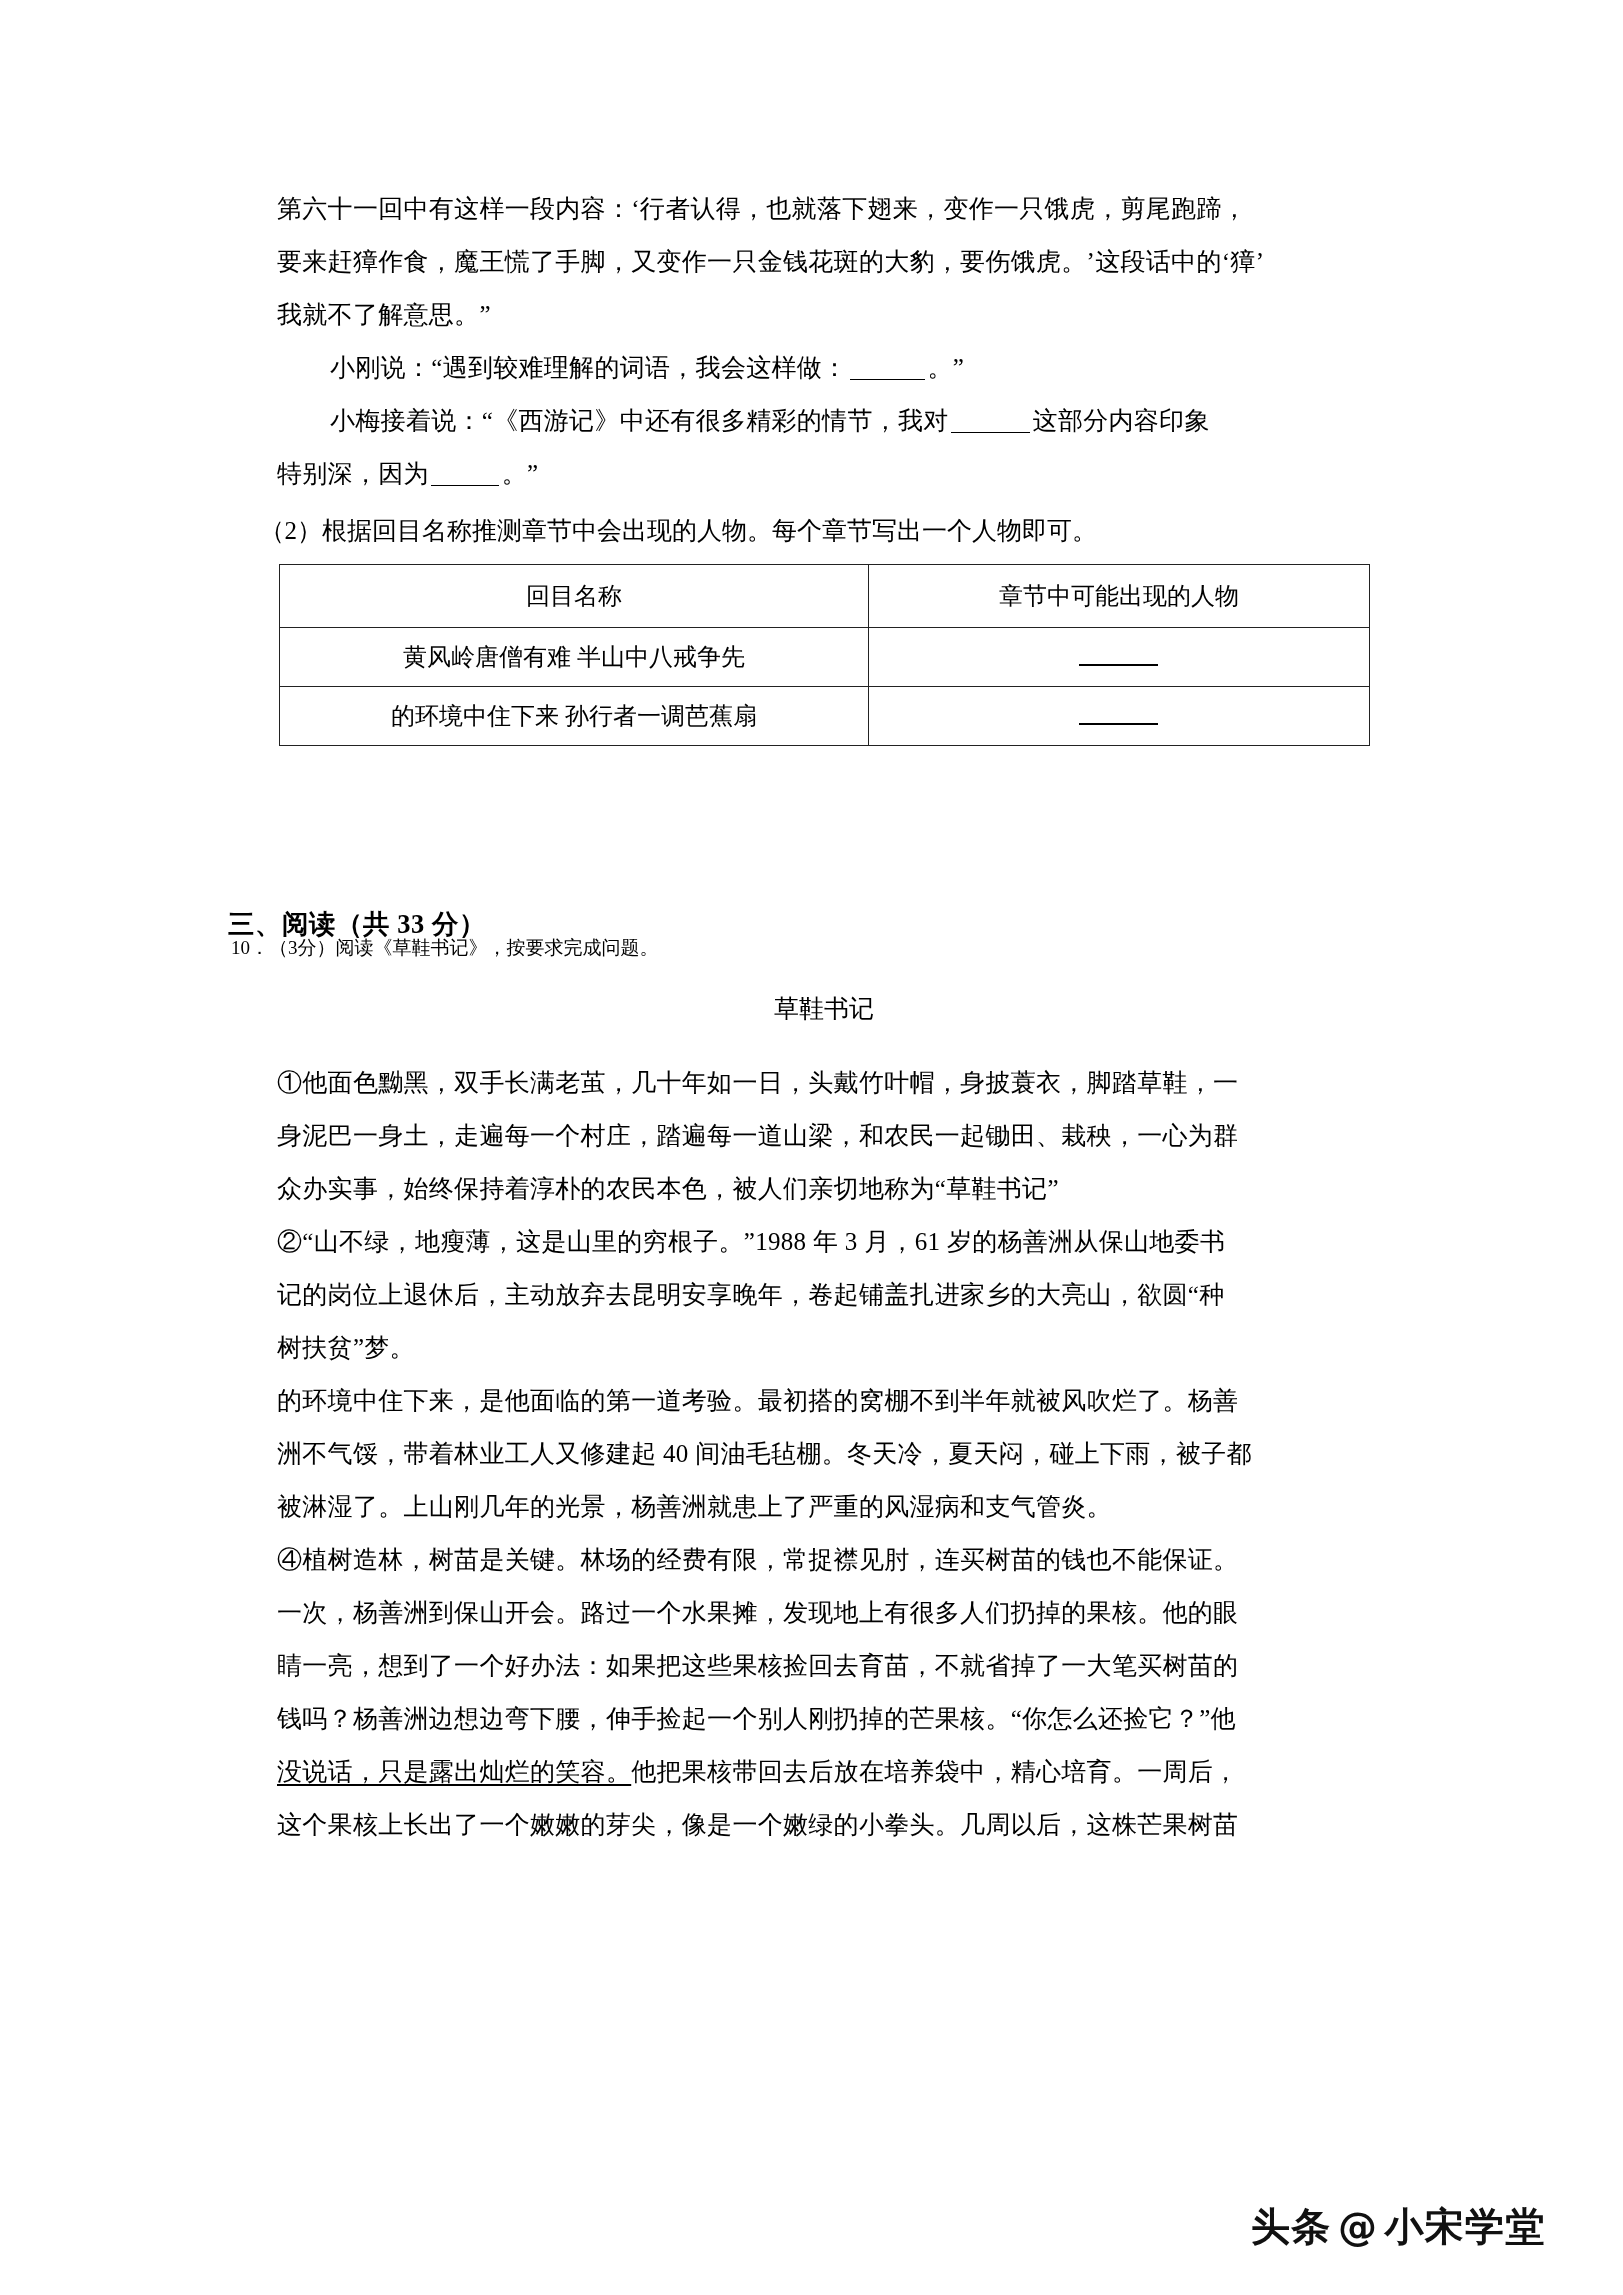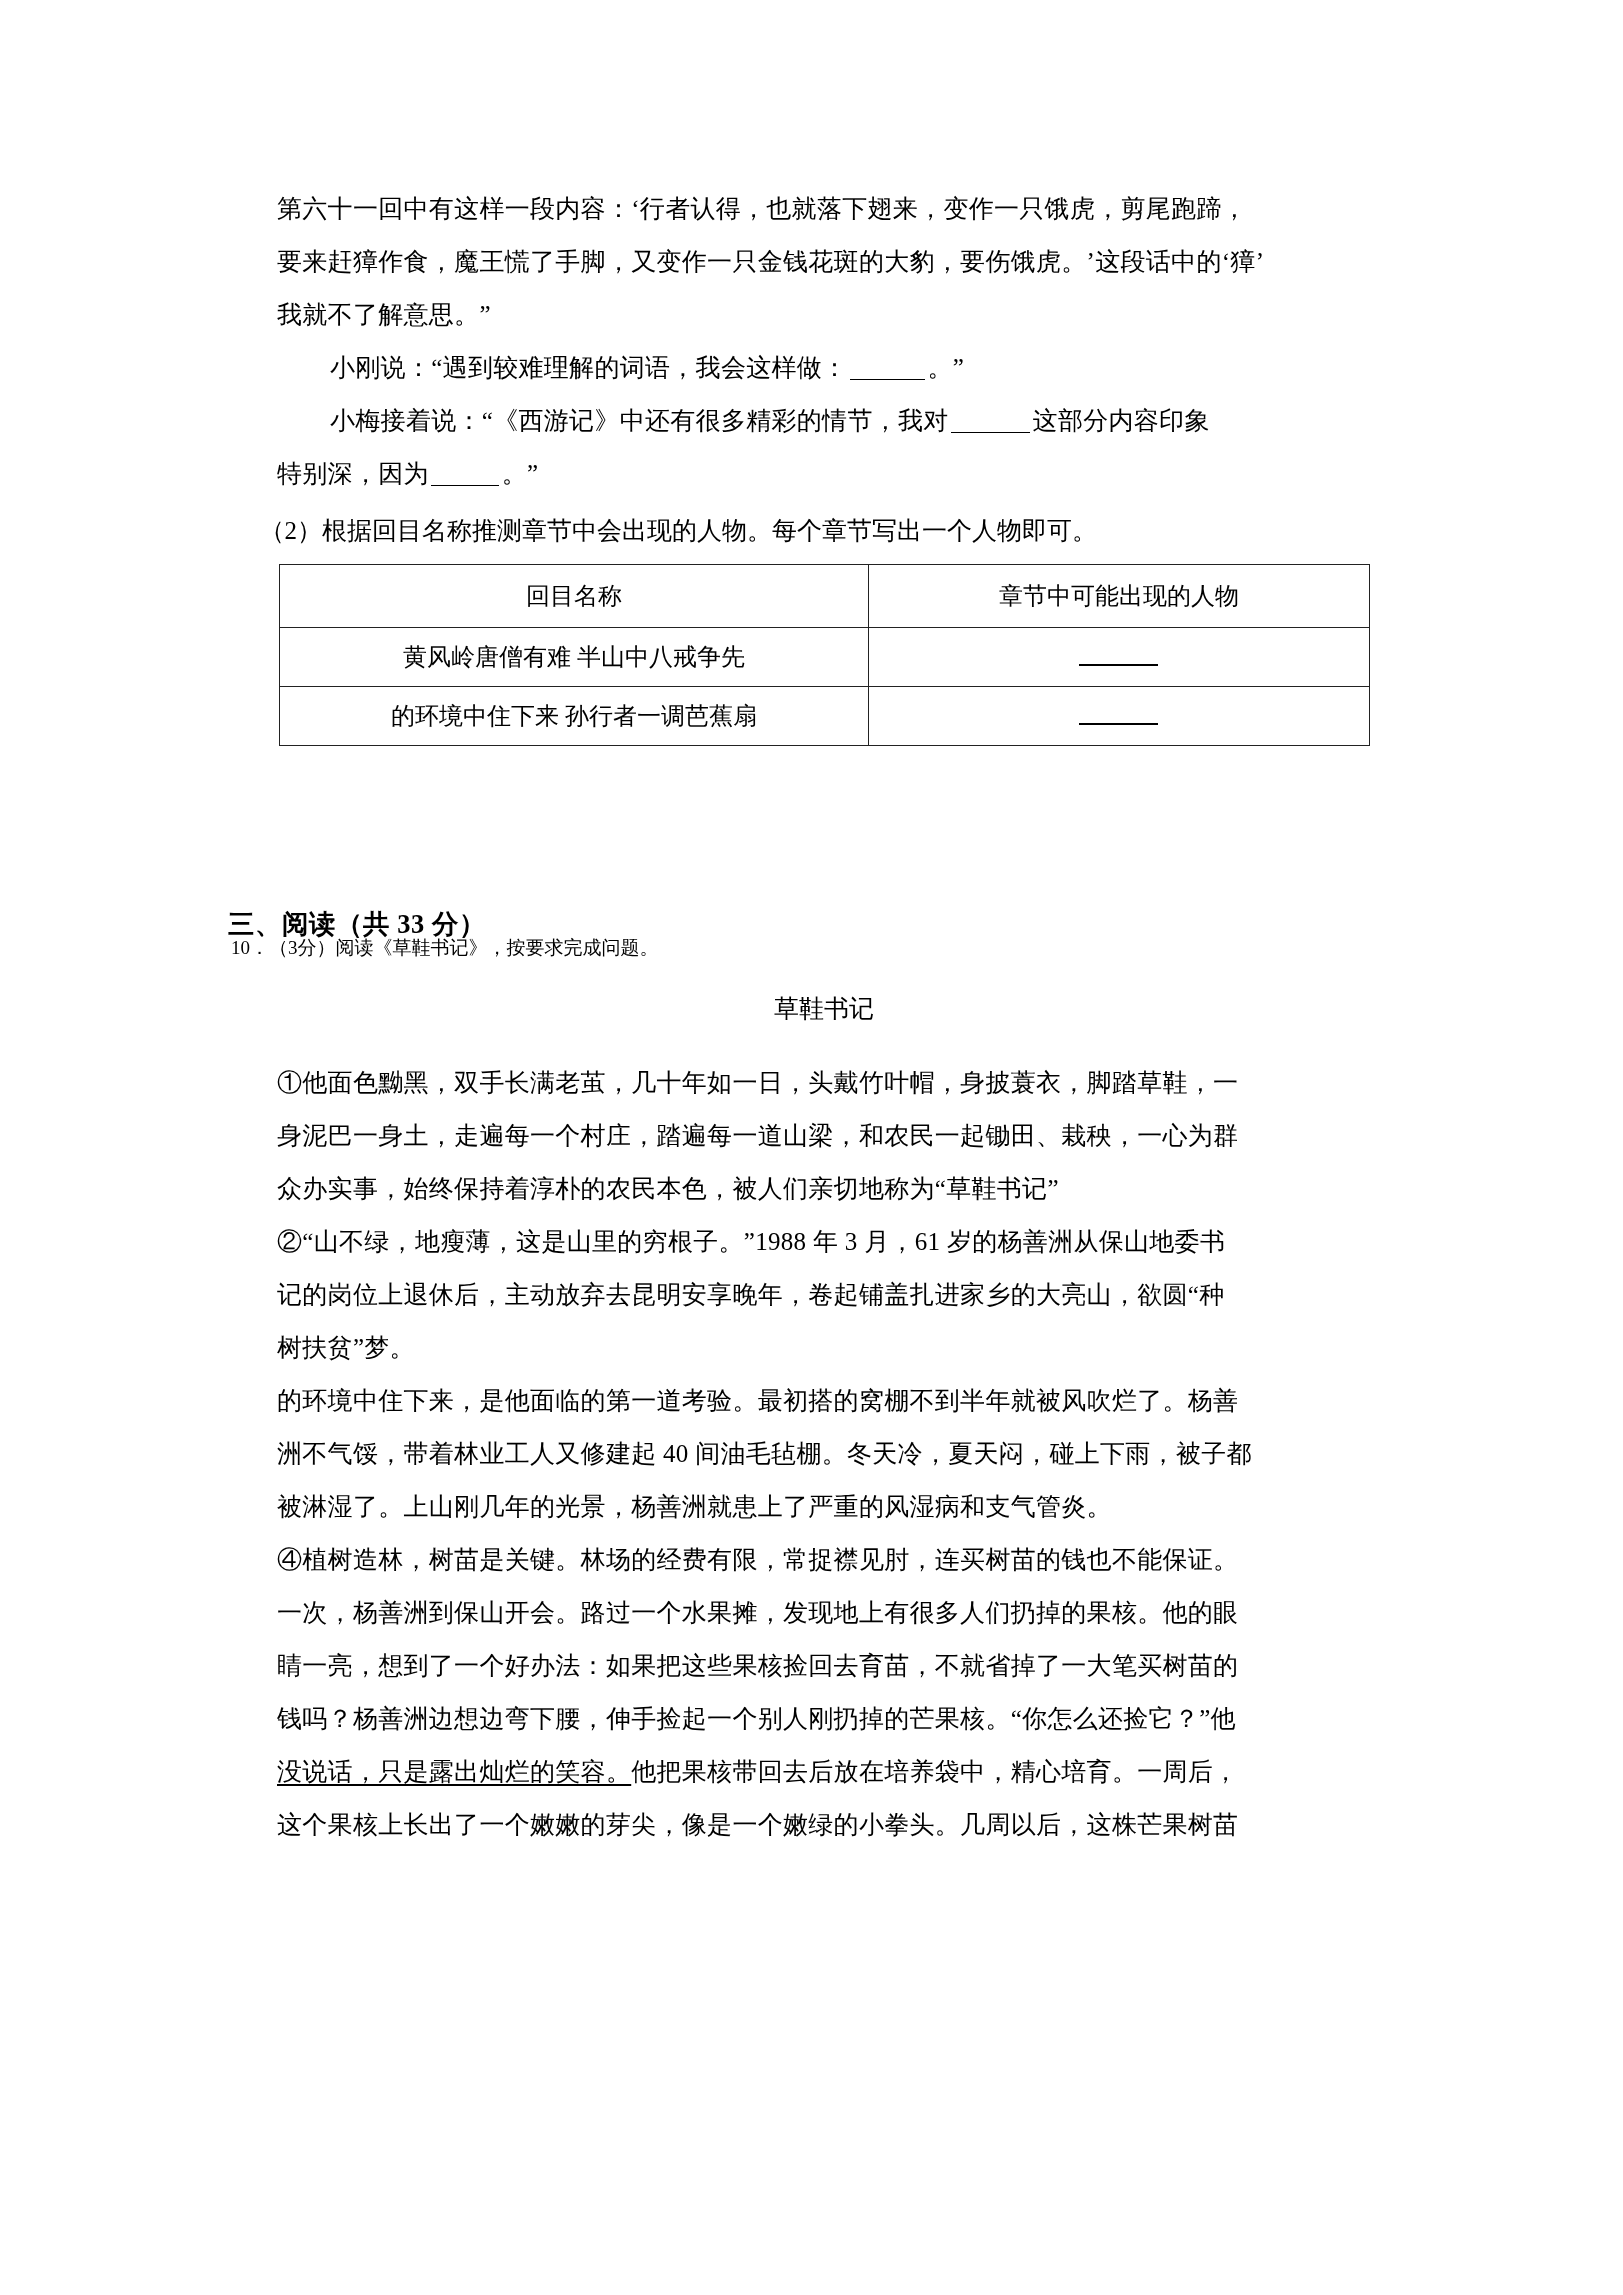--- a/index.html
+++ b/index.html
@@ -216,15 +216,18 @@
     <div class="para">被淋湿了。上山刚几年的光景，杨善洲就患上了严重的风湿病和支气管炎。</div>
 
     <div class="para"><span>④</span><span>植树造林，树苗是关键。林场的经费有限，常捉襟见肘，连买树苗的钱也不能保证。</span></div>
     <div class="para">一次，杨善洲到保山开会。路过一个水果摊，发现地上有很多人们扔掉的果核。他的眼</div>
     <div class="para">睛一亮，想到了一个好办法：如果把这些果核捡回去育苗，不就省掉了一大笔买树苗的</div>
     <div class="para"><span>钱吗？杨善洲边想边弯下腰，伸手捡起一个别人刚扔掉的芒果核。“你怎么还捡它？”他</span></div>
     <div class="para"><span class="u">没说话，只是露出灿烂的笑容。</span><span>他把果核带回去后放在培养袋中，精心培育。一周后，</span></div>
     <div class="para">这个果核上长出了一个嫩嫩的芽尖，像是一个嫩绿的小拳头。几周以后，这株芒果树苗</div>
   </div>
 
+  <div class="watermark">
+    <span>头条</span><span class="at">@</span><span>小宋学堂</span>
+  </div>
 
 </div>
 
 
 </body></html>

